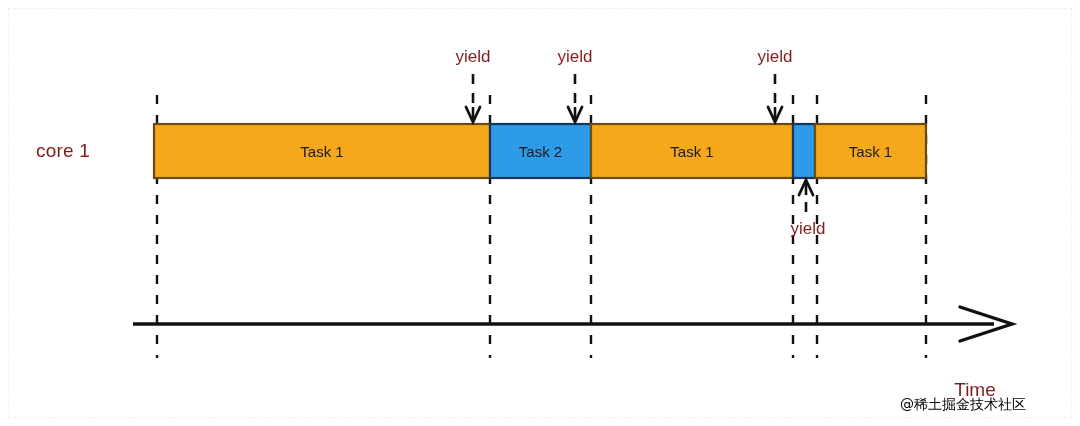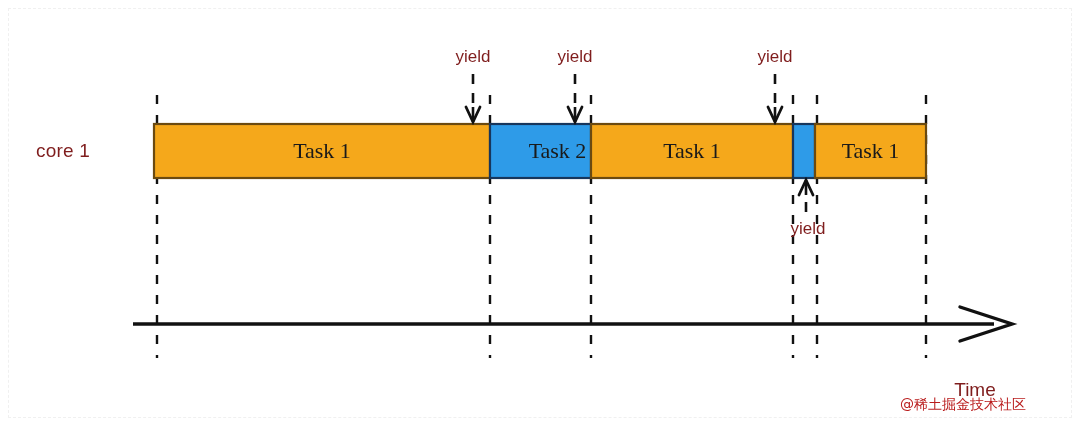--- a/index.html
+++ b/index.html
@@ -35,36 +35,35 @@
   .core-label{
     left:36px;top:140px;
     font-size:19px;
     letter-spacing:0.2px;
   }
   .yield-label{
     font-size:17px;
     transform:translateX(-50%);
   }
   .task-label{
-    font-size:22px;
+    font-size:15px;
     transform:translate(-50%,-50%);
     color:#1a1a1a;
     pointer-events:none;
-    font-family:Liberation Serif, serif;
   }
   .time-label{
     left:975px;top:379px;
     font-size:19px;
     transform:translateX(-50%);
   }
   .watermark{
     position:absolute;
     left:900px;top:396px;
     font-size:14px;
-    color:#b91c1c;
+    color:#000000;
     font-family:"DejaVu Sans", sans-serif;
     white-space:nowrap;
   }
 </style>
 </head>
 <body>
 
 <div id="canvas">
 
   <div class="frame"></div>
@@ -112,21 +111,21 @@
   <div class="txt core-label">core 1</div>
 
   <div id="yield-labels">
       <div class="txt yield-label" style="left: 473px; top: 47px;">yield</div>
       <div class="txt yield-label" style="left: 575px; top: 47px;">yield</div>
       <div class="txt yield-label" style="left: 775px; top: 47px;">yield</div>
       <div class="txt yield-label" style="left: 808px; top: 219px;">yield</div>
     </div>
   <div id="task-labels">
       <div class="txt task-label" style="left: 322px; top: 151px;">Task 1</div>
-      <div class="txt task-label" style="left: 540.5px; top: 151px; margin-left: 17px;">Task 2</div>
+      <div class="txt task-label" style="left: 540.5px; top: 151px;">Task 2</div>
       <div class="txt task-label" style="left: 692px; top: 151px;">Task 1</div>
       <div class="txt task-label" style="left: 870.5px; top: 151px;">Task 1</div>
     </div>
 
   <div class="txt time-label">Time</div>
 
   <div class="watermark">@稀土掘金技术社区</div>
 
 </div>
 

